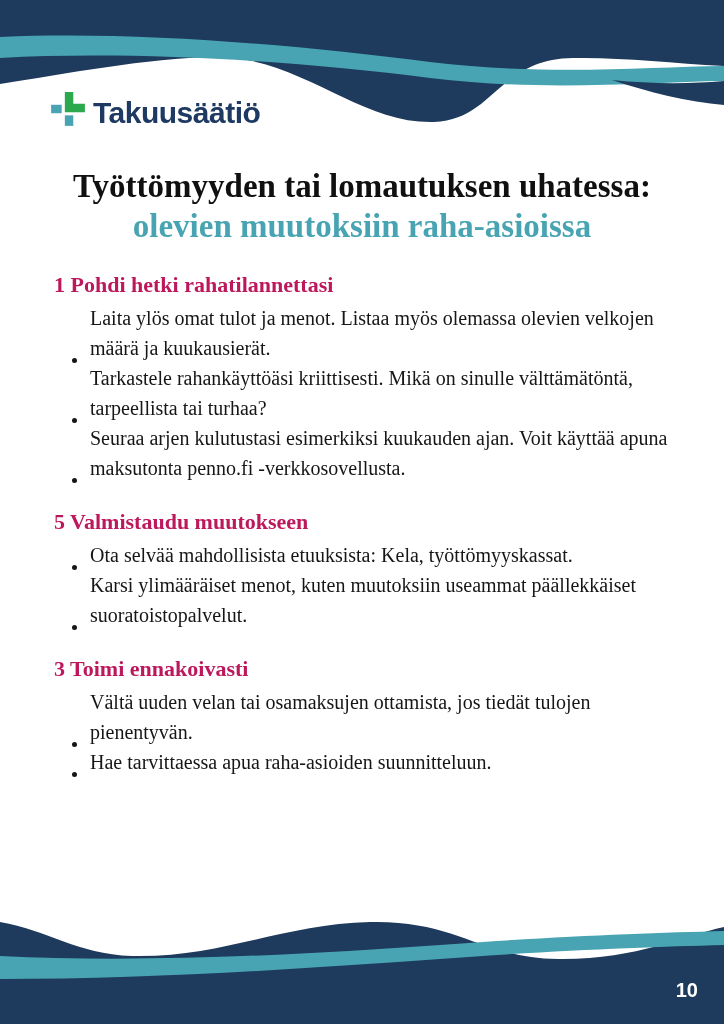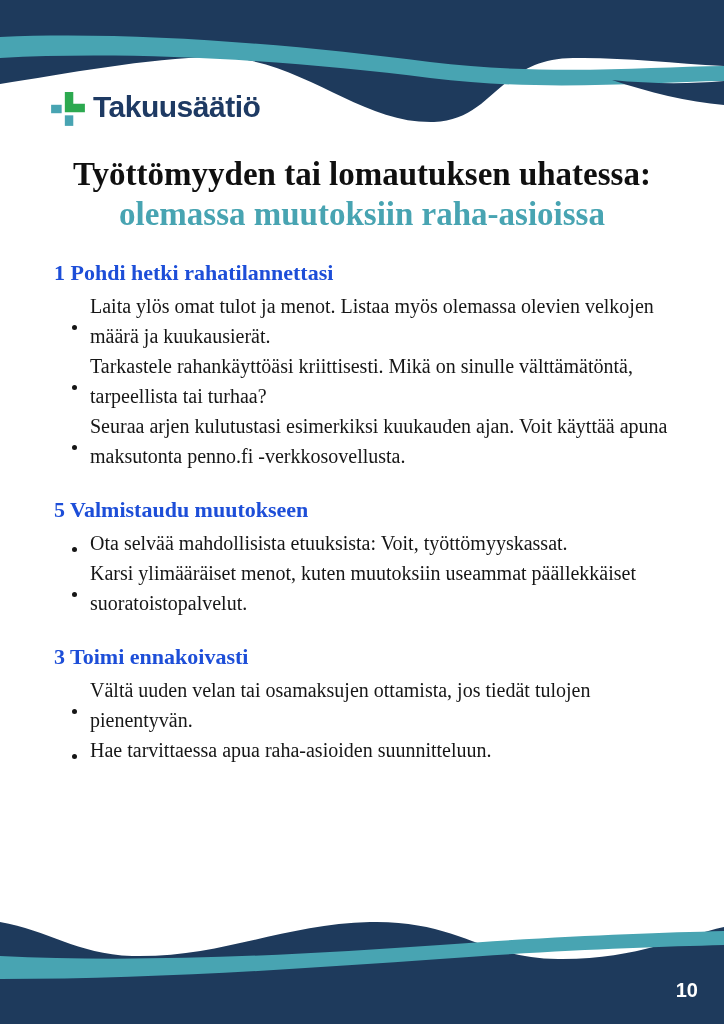--- a/index.html
+++ b/index.html
@@ -7,49 +7,49 @@
     width:724px;height:1024px;position:relative;overflow:hidden;
     background:#ffffff;
     font-family:"Liberation Serif", serif;
     color:#161616;
   }
   .wave{position:absolute;left:0;width:724px;display:block;}
   .wave-top{top:0;}
   .wave-bottom{bottom:0;}
   .logo{
     position:absolute;top:90px;left:50px;
-    display:flex;align-items:flex-start;gap:7px;
+    display:flex;align-items:flex-end;gap:7px;
   }
   .logo-icon{width:36px;height:38px;display:block;}
   .logo-text{
     font-family:"Liberation Sans", sans-serif;
     font-weight:bold;font-size:30px;letter-spacing:-0.5px;
     color:#1e3a63;line-height:1;padding-top:2px;
   }
   .content{
     position:absolute;top:150px;left:54px;width:616px;
   }
   .page-title{
-    text-align:center;margin:4px;
+    text-align:center;margin:16px;
     font-size:33px;line-height:40px;font-weight:bold;
   }
   .page-title .t1{color:#101010;display:block;}
   .page-title .t2{color:#48a4b2;display:block;}
   .intro{
     margin:16px 0 0 0;
     font-size:20px;line-height:30px;color:#161616;
   }
   .section{margin-top:25px;}
   .section h2{
     margin:0 0 5px 0;
-    font-size:22px;line-height:27px;font-weight:bold;color:#1d4ed8;
+    font-size:22px;line-height:27px;font-weight:bold;color:#be185d;
   }
   ul.bullets{margin:0;padding:0;list-style:none;}
   ul.bullets li{
-    display:flex;align-items:center;
+    display:flex;align-items:flex-end;
     font-size:20px;line-height:30px;
     padding-left:18px;
   }
   .dot{
     flex:0 0 auto;width:5px;height:5px;border-radius:50%;
     background:#161616;margin:12px 13px 0 0;
   }
   .btxt{flex:1 1 auto;}
   .page-number{
     position:absolute;right:26px;bottom:24px;
@@ -72,21 +72,21 @@
     <path fill="#48a4b2" d="M1,14 h10 v8 h-10 Z"></path>
     <path fill="#48a4b2" d="M14,24 h8 v10 h-8 Z"></path>
   </svg>
   <span class="logo-text">Takuusäätiö</span>
 </div>
 
 <div class="content">
 
   <h1 class="page-title">
     <span class="t1">Työttömyyden tai lomautuksen uhatessa:</span>
-    <span class="t2">olemassa muutoksiin raha-asioissa</span>
+    <span class="t2">olevien muutoksiin raha-asioissa</span>
   </h1>
 
 
   <div class="section">
     <h2>1 Pohdi hetki rahatilannettasi</h2>
     <ul class="bullets">
       <li>
         <span class="dot"></span>
         <span class="btxt">Laita ylös omat tulot ja menot. Listaa myös olemassa olevien velkojen määrä ja kuukausierät.</span>
       </li>
@@ -99,21 +99,21 @@
         <span class="btxt">Seuraa arjen kulutustasi esimerkiksi kuukauden ajan. Voit käyttää apuna maksutonta penno.fi -verkkosovellusta.</span>
       </li>
     </ul>
   </div>
 
   <div class="section">
     <h2>5 Valmistaudu muutokseen</h2>
     <ul class="bullets">
       <li>
         <span class="dot"></span>
-        <span class="btxt">Ota selvää mahdollisista etuuksista: Voit, työttömyyskassat.</span>
+        <span class="btxt">Ota selvää mahdollisista etuuksista: Kela, työttömyyskassat.</span>
       </li>
       <li>
         <span class="dot"></span>
         <span class="btxt">Karsi ylimääräiset menot, kuten muutoksiin useammat päällekkäiset suoratoistopalvelut.</span>
       </li>
     </ul>
   </div>
 
   <div class="section">
     <h2>3 Toimi ennakoivasti</h2>

